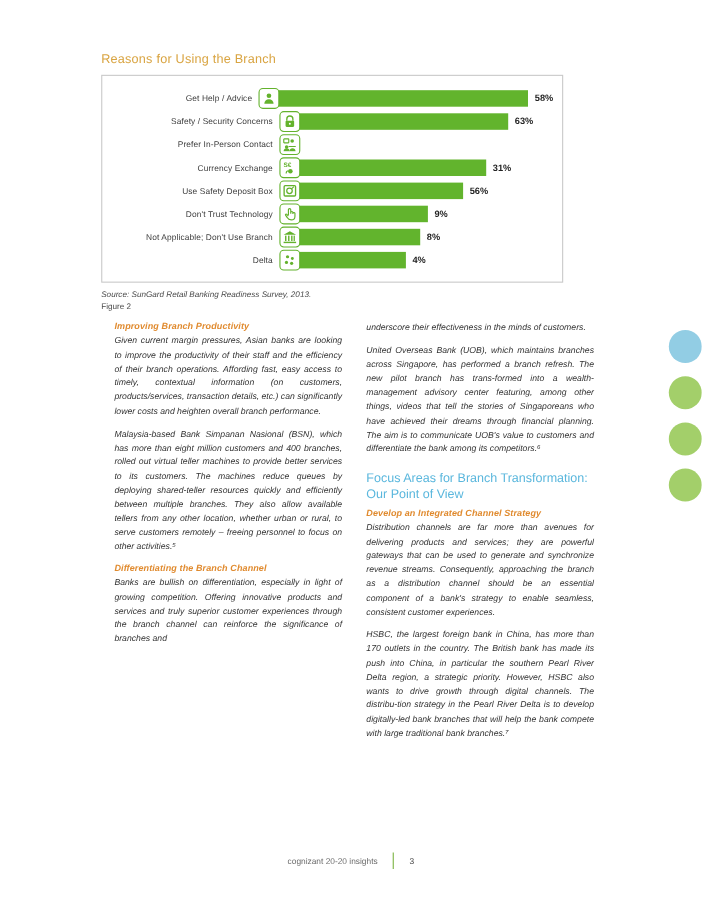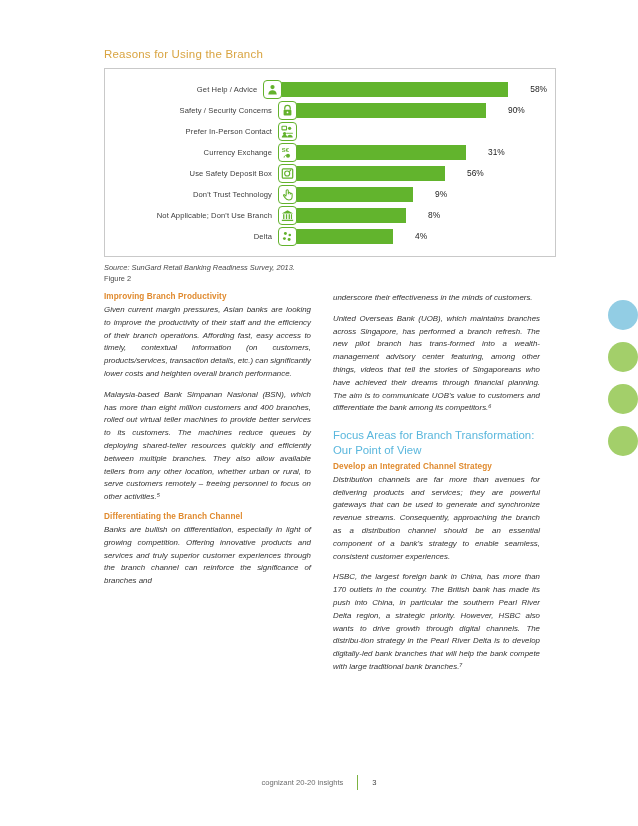--- a/index.html
+++ b/index.html
@@ -26,36 +26,36 @@
   .edge-dot {
     width: 30px;
     height: 30px;
     border-radius: 50%;
     margin-bottom: 12px;
   }
 
   
   .figure-wrap {
     position: absolute;
-    left: 104px;
+    left: 92px;
     top: 48px;
     width: 420px;
   }
   .figure-title {
     font-size: 11.5px;
     color: #d9a441;
     letter-spacing: .2px;
     margin-bottom: 8px;
   }
   .chart-box {
     border: 1px solid #c9c9c9;
     background: #ffffff;
-    padding: 10px 8px 10px 16px;
+    padding: 10px 8px 10px 4px;
     box-sizing: border-box;
-    width: 452px;
+    width: 420px;
     height: 189px;
     position: relative;
   }
   .chart-rows {
     display: flex;
     flex-direction: column;
     justify-content: space-between;
     height: 100%;
   }
   .chart-row {
@@ -94,23 +94,23 @@
     align-items: center;
     margin-left: -2px;
     position: relative;
   }
   .bar {
     height: 15px;
     background: #62b42d;
   }
   .bar-value {
     font-size: 8.4px;
-    font-weight: normal;
+    font-weight: bold;
     color: #232323;
-    margin-left: 22px;
+    margin-left: 6px;
     white-space: nowrap;
   }
   .figure-source {
     margin-top: 6px;
     font-size: 7.4px;
     font-style: italic;
     color: #4a4a4a;
     line-height: 1.45;
   }
   .figure-number {
@@ -129,20 +129,21 @@
     gap: 22px;
   }
   .col { width: 207px; }
 
   h3.sub {
     font-size: 8.2px;
     color: #e08a2e;
     margin: 0 0 3px 0;
     font-weight: bold;
     letter-spacing: .1px;
+    font-style: italic;
   }
   h2.section {
     font-size: 11.4px;
     color: #5ab7dd;
     margin: 13px 0 4px 0;
     font-weight: normal;
     line-height: 1.3;
   }
   p.body {
     font-size: 7.9px;
@@ -214,21 +215,21 @@
           <div class="row-label">Safety / Security Concerns</div>
           <div class="row-icon">
             <svg width="13" height="13" viewBox="0 0 16 16">
               <path d="M4.6 7V5.2a3.4 3.4 0 0 1 6.8 0V7" fill="none" stroke="#63b22c" stroke-width="1.5"></path>
               <rect x="3.2" y="7" width="9.6" height="7" rx="1.2" fill="#63b22c"></rect>
               <circle cx="8" cy="10.4" r="1.1" fill="#fff"></circle>
             </svg>
           </div>
           <div class="bar-area">
             <div class="bar" style="width: 191px; background: rgb(98, 180, 45);"></div>
-            <div class="bar-value">90%</div>
+            <div class="bar-value">63%</div>
           </div>
         </div>
         <div class="chart-row">
           <div class="row-label">Prefer In-Person Contact</div>
           <div class="row-icon">
             <svg width="13" height="13" viewBox="0 0 16 16">
               <rect x="1.2" y="1.6" width="5.6" height="4.4" rx="0.6" fill="none" stroke="#63b22c" stroke-width="1.3"></rect>
               <circle cx="10.6" cy="4" r="2" fill="#63b22c"></circle>
               <path d="M6.6 9.6h8v1.1h-8z" fill="#63b22c"></path>
               <circle cx="4.4" cy="10.6" r="2" fill="#63b22c"></circle>

